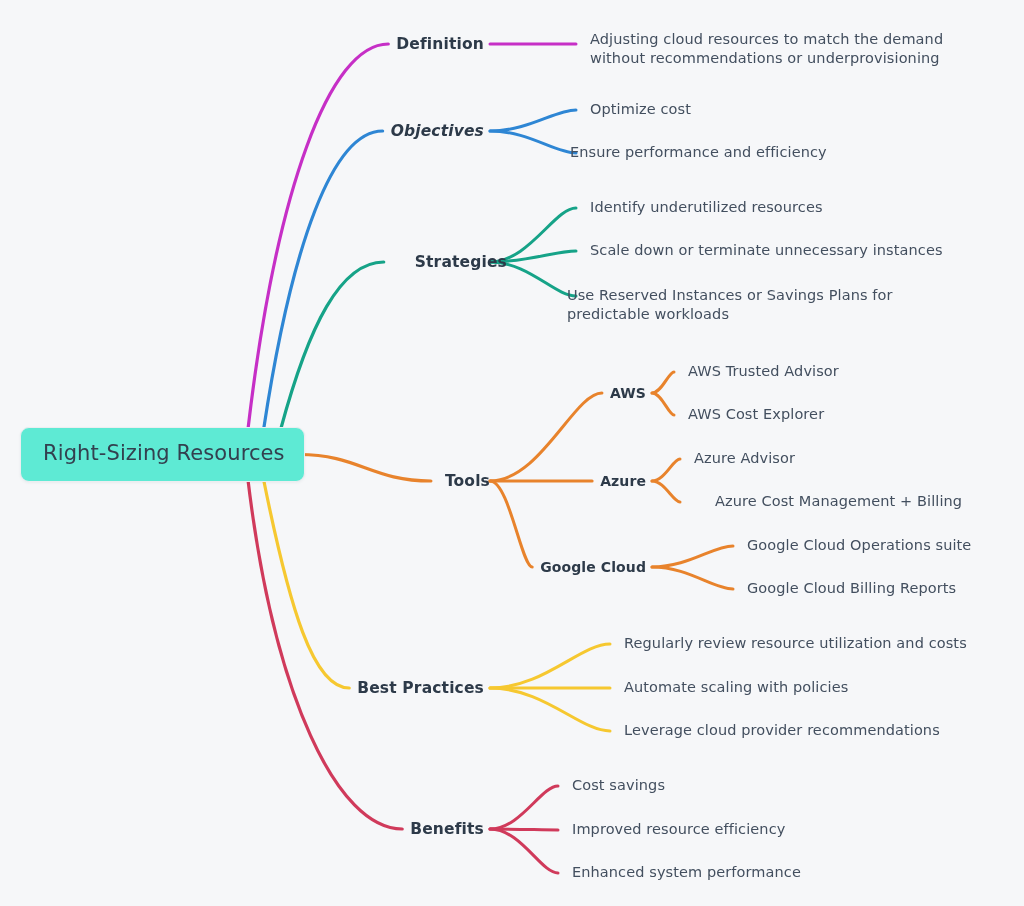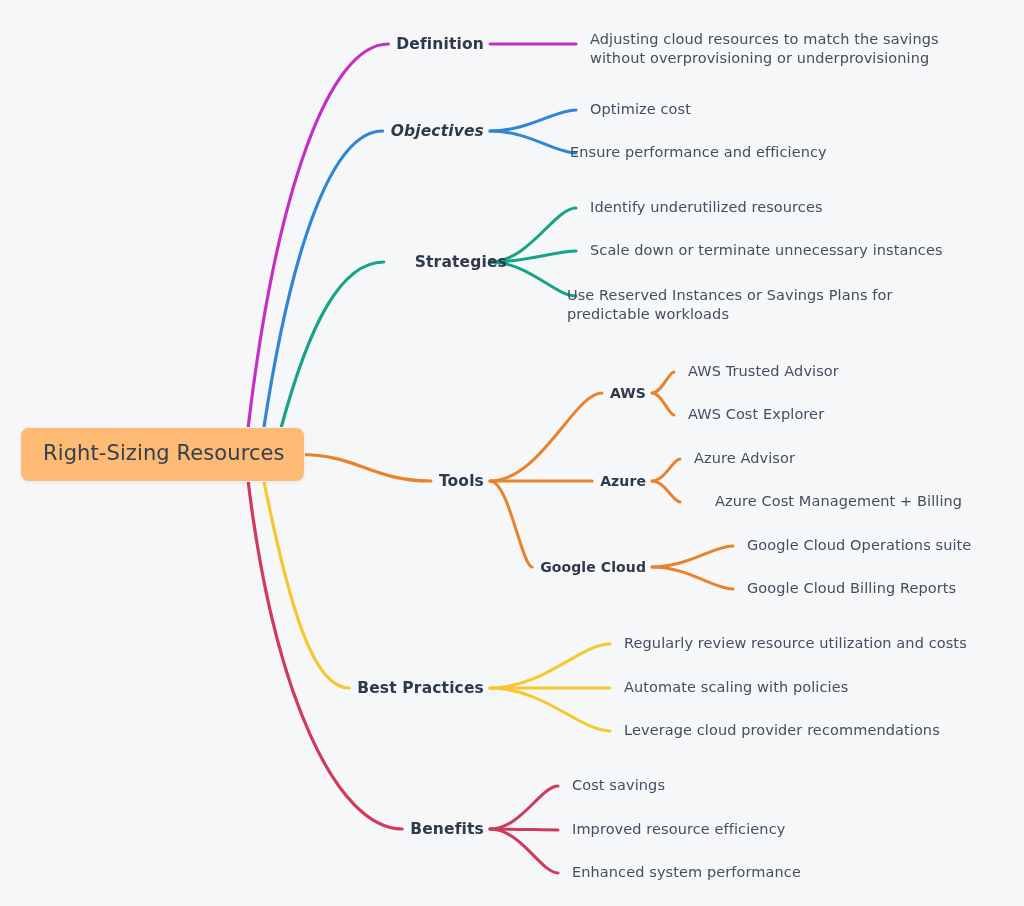--- a/index.html
+++ b/index.html
@@ -28,21 +28,21 @@
     width: 1024px;
     height: 906px;
   }
   .node {
     position: absolute;
     white-space: pre;
     line-height: 1.32;
   }
   
   .root-node {
-    background: #fdba74;
+    background: #5eead4;
     border: 1px solid #eceef1;
     border-radius: 9px;
     color: #33404f;
     font-size: 21px;
     font-weight: 400;
     letter-spacing: 0.1px;
     padding: 14px 22px 15px 22px;
     box-shadow: 0 1px 3px rgba(20,30,50,0.055);
     box-sizing: border-box;
   }
@@ -108,25 +108,25 @@
       <path d="M 490 829 C 520.6 829, 541.17 830, 558 830" fill="none" stroke="#d03a5b" stroke-width="3" stroke-linecap="round"></path>
       <path d="M 490 829 C 520.6 829, 541.17 873, 558 873" fill="none" stroke="#d03a5b" stroke-width="3" stroke-linecap="round"></path>
     </svg>
   <div id="node-layer">
 
     <div class="node root-node" style="left: 20px; top: 427px; width: 285px; height: 55px; display: flex; align-items: center;">Right-Sizing Resources</div>
 
     <div class="node branch-node" style="left: 0px; width: 484px; top: 44px;">Definition</div>
     <div class="node branch-node" style="left: 0px; width: 484px; top: 131px; font-style: italic;">Objectives</div>
     <div class="node branch-node" style="left: 0px; width: 484px; top: 262px; padding-left: 23px;">Strategies</div>
-    <div class="node branch-node" style="left: 0px; width: 484px; top: 481px;">Tools</div>
+    <div class="node branch-node" style="left: 0px; width: 484px; top: 481px; padding-left: 6px;">Tools</div>
     <div class="node branch-node" style="left: 0px; width: 484px; top: 688px;">Best Practices</div>
     <div class="node branch-node" style="left: 0px; width: 484px; top: 829px;">Benefits</div>
 
-    <div class="node leaf-node" style="left:590px; top:30px; width:402px;">Adjusting cloud resources to match the savings without overprovisioning or underprovisioning</div>
+    <div class="node leaf-node" style="left:590px; top:30px; width:402px;">Adjusting cloud resources to match the demand without recommendations or underprovisioning</div>
 
     <div class="node leaf-node one-line" style="left:590px; top:110px; width:400px;">Optimize cost</div>
     <div class="node leaf-node one-line" style="left:570px; top:153px; width:400px;">Ensure performance and efficiency</div>
 
     <div class="node leaf-node one-line" style="left:590px; top:208px; width:410px;">Identify underutilized resources</div>
     <div class="node leaf-node one-line" style="left:590px; top:251px; width:410px;">Scale down or terminate unnecessary instances</div>
     <div class="node leaf-node" style="left:567px; top:286px; width:405px;">Use Reserved Instances or Savings Plans for predictable workloads</div>
 
     <div class="node sub-node" style="left: 0px; width: 646px; top: 393px;">AWS</div>
     <div class="node sub-node" style="left: 0px; width: 646px; top: 481px;">Azure</div>

